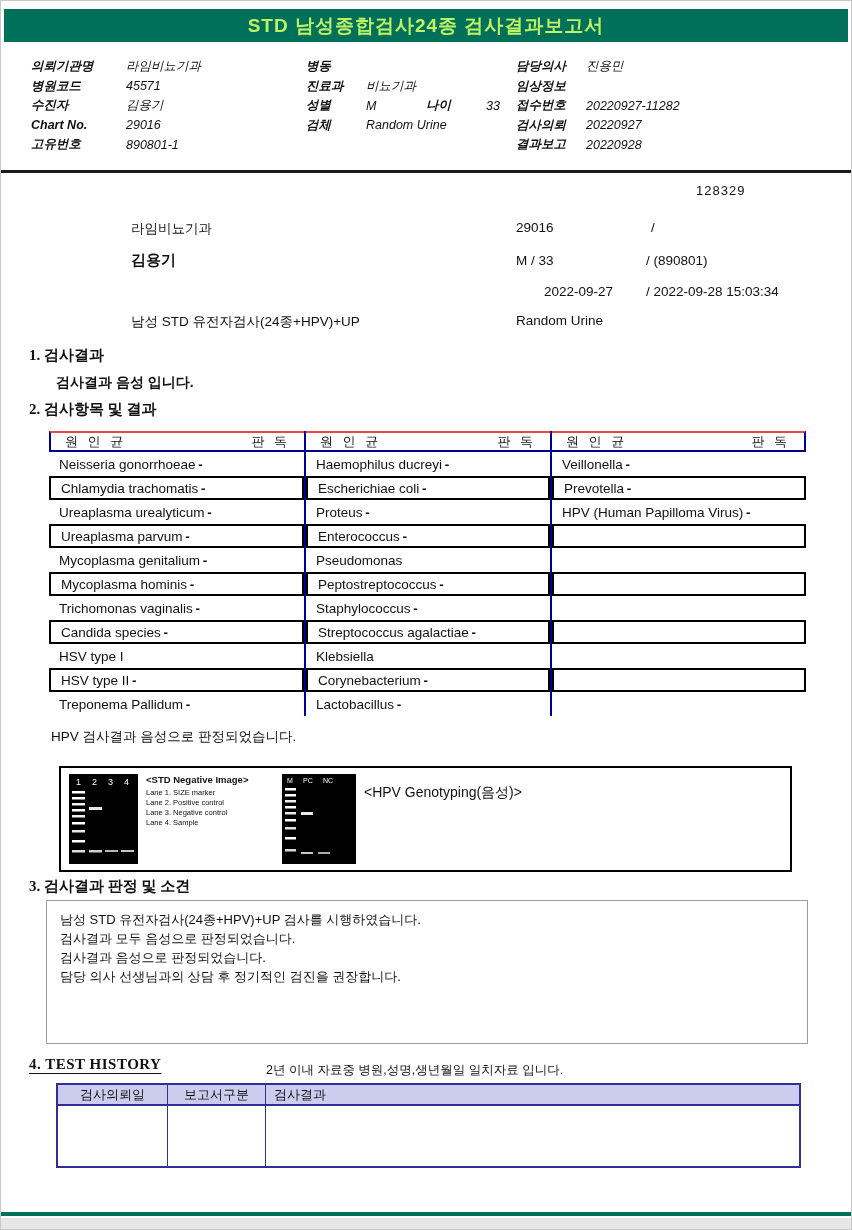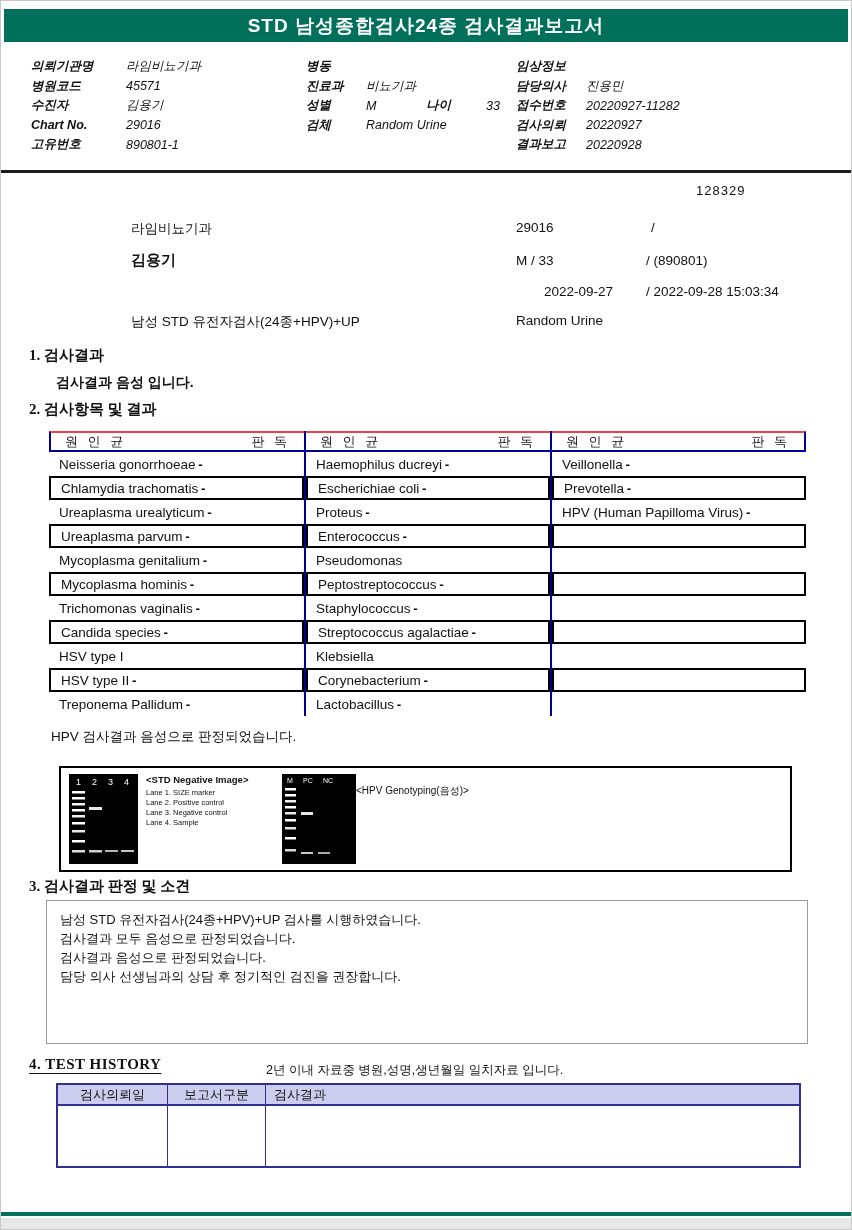--- a/index.html
+++ b/index.html
@@ -3,21 +3,21 @@
 <meta charset="utf-8">
 <style>
   * { margin:0; padding:0; box-sizing:border-box; }
   html,body { background:#ffffff; }
   body { font-family:"Liberation Sans", sans-serif; color:#111; }
   .page { position:relative; width:852px; height:1230px; background:#fff; border:1px solid #c8c8c8; overflow:hidden; }
 
   
   .banner { position:absolute; top:8px; left:3px; right:3px; height:33px; background:#00705A;
             display:flex; align-items:center; justify-content:center; }
-  .banner span { color:#ffffff; font-size:19px; font-weight:bold; letter-spacing:1px; }
+  .banner span { color:#bef264; font-size:19px; font-weight:bold; letter-spacing:1px; }
 
   
   .info-col { position:absolute; top:56px; }
   #info-left { left:30px; width:265px; }
   #info-middle { left:305px; width:205px; }
   #info-right { left:515px; width:310px; }
   .info-row { height:19.5px; display:flex; align-items:center; font-size:12.5px;font-style:italic; }
   .info-label { font-weight:bold; }
   #info-left .info-label { width:95px; }
   #info-middle .info-label { width:60px; }
@@ -70,21 +70,21 @@
   .gel-box { position:absolute; top:765px; left:58px; width:733px; height:106px;
              border:2px solid #000; display:flex; align-items:flex-start; padding:6px 8px; }
   .gel { flex:none; }
   .gel text { fill:#fff; font-family:"Liberation Sans", sans-serif; }
   .gnum { font-size:9px; }
   .glab { font-size:7px; }
   .gel-legend-wrap { width:132px; margin-left:8px; white-space:nowrap; }
   .gel-title { font-size:9.5px; font-weight:bold; margin-bottom:3px; }
   .gel-line { font-size:7.5px; line-height:10px; }
   .g2 { margin-left:4px; }
-  .gel-caption { font-size:10px; margin-left:0; margin-top:10px; }
+  .gel-caption { font-size:14px; margin-left:8px; margin-top:10px; }
 
   .t3 { top:876px; }
   .opinion-box { position:absolute; top:899px; left:45px; width:762px; height:144px;
                  border:1px solid #9a9a9a; padding:9px 13px; }
   .op-line { font-size:13px; line-height:19px; }
 
   .t4 { top:1055px; text-decoration:underline; text-underline-offset:4px; letter-spacing:0.5px; }
   .hist-note { position:absolute; top:1061px; left:265px; font-size:12.5px; }
 
   
@@ -150,26 +150,26 @@
         <span class="info-label lab2">나이</span>
         <span class="info-value">33</span>
       </div>
       <div class="info-row">
         <span class="info-label">검체</span>
         <span class="info-value">Random Urine</span>
       </div>
     </div>
   <div class="info-col" id="info-right">
       <div class="info-row">
+        <span class="info-label">담당의사</span>
+        <span class="info-value">진용민</span>
+      </div>
+      <div class="info-row">
         <span class="info-label">임상정보</span>
         <span class="info-value"></span>
-      </div>
-      <div class="info-row">
-        <span class="info-label">담당의사</span>
-        <span class="info-value">진용민</span>
       </div>
       <div class="info-row">
         <span class="info-label">접수번호</span>
         <span class="info-value">20220927-11282</span>
       </div>
       <div class="info-row">
         <span class="info-label">검사의뢰</span>
         <span class="info-value">20220927</span>
       </div>
       <div class="info-row">

